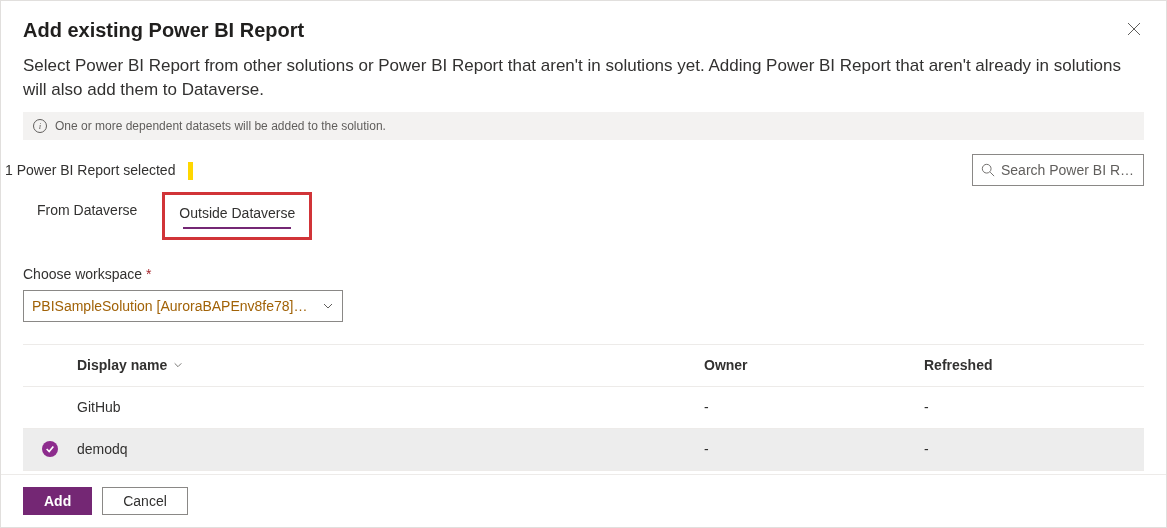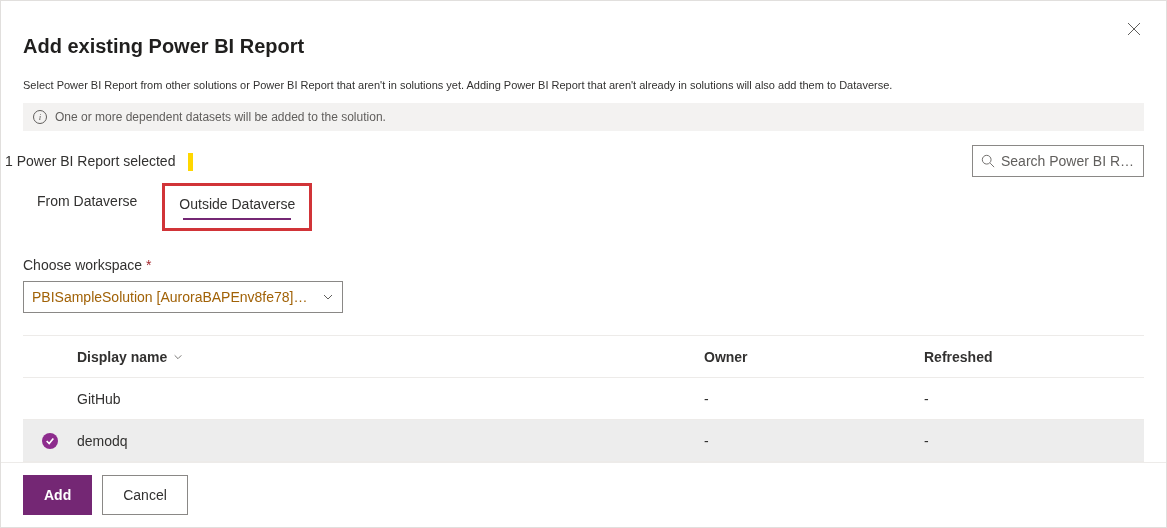--- a/index.html
+++ b/index.html
@@ -9,28 +9,28 @@
       color: #323130;
       background: #fff;
       width: 1167px;
       height: 528px;
       position: relative;
       border: 1px solid #e1dfdd;
       display: flex;
       flex-direction: column;
     }
     .header { padding: 18px 22px 8px 22px; position: relative; }
-    .title { font-size: 20px; font-weight: 600; color: #201f1e; margin-top: 16px; }
+    .title { font-size: 20px; font-weight: 600; color: #201f1e; }
     .close-btn {
       position: absolute; top: 18px; right: 22px;
       width: 20px; height: 20px; cursor: pointer;
       display: flex; align-items: center; justify-content: center;
       color: #605e5c; font-size: 16px; background: none; border: none;
     }
-    .subtitle { font-size: 11px; color: #323130; margin: 12px 22px 10px 22px; line-height: 1.4; }
+    .subtitle { font-size: 17px; color: #323130; margin: 4px 22px 10px 22px; line-height: 1.4; }
     .info-bar {
       background: #f3f2f1; margin: 0 22px 14px 22px;
       padding: 7px 10px; display: flex; align-items: center;
       gap: 8px; font-size: 12px; color: #605e5c;
     }
     .info-icon {
       width: 14px; height: 14px; border: 1px solid #605e5c;
       border-radius: 50%; display: inline-flex; align-items: center;
       justify-content: center; font-size: 9px; font-style: italic;
       font-family: Georgia, serif; color: #605e5c; flex-shrink: 0;
@@ -89,21 +89,21 @@
     .check-badge {
       width: 16px; height: 16px; border-radius: 50%;
       background: #8d2c8d; display: flex; align-items: center;
       justify-content: center; color: #fff; font-size: 10px;
     }
     .footer {
       margin-top: auto; border-top: 1px solid #edebe9;
       padding: 12px 22px; display: flex; gap: 10px;
     }
     .btn {
-      height: 40px; padding: 4px 20px; font-size: 14px;
+      height: 28px; padding: 4px 20px; font-size: 14px;
       cursor: pointer; border: 1px solid #8a8886;
       background: #fff; color: #323130;
     }
     .btn.primary { background: #742774; color: #fff; border-color: #742774; font-weight: 600; }
     svg { display: block; }
   </style>
 </head>
 <body>
 
 <div class="header">

